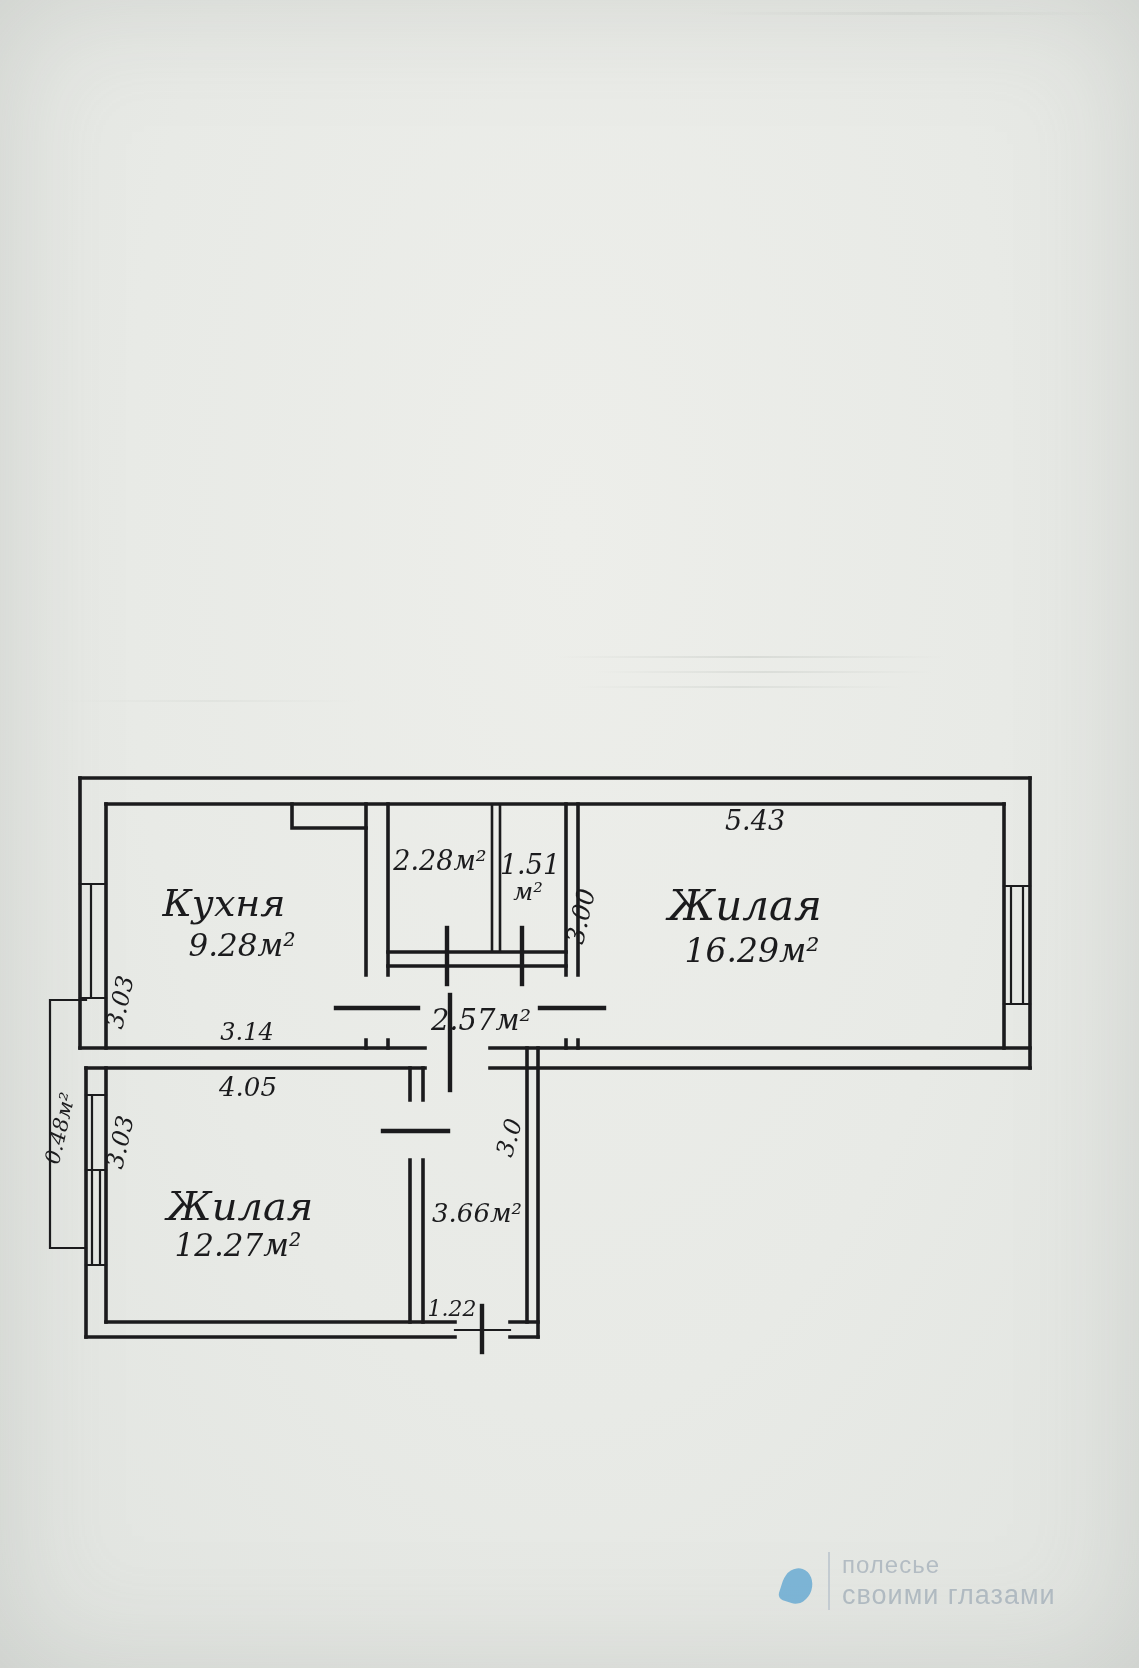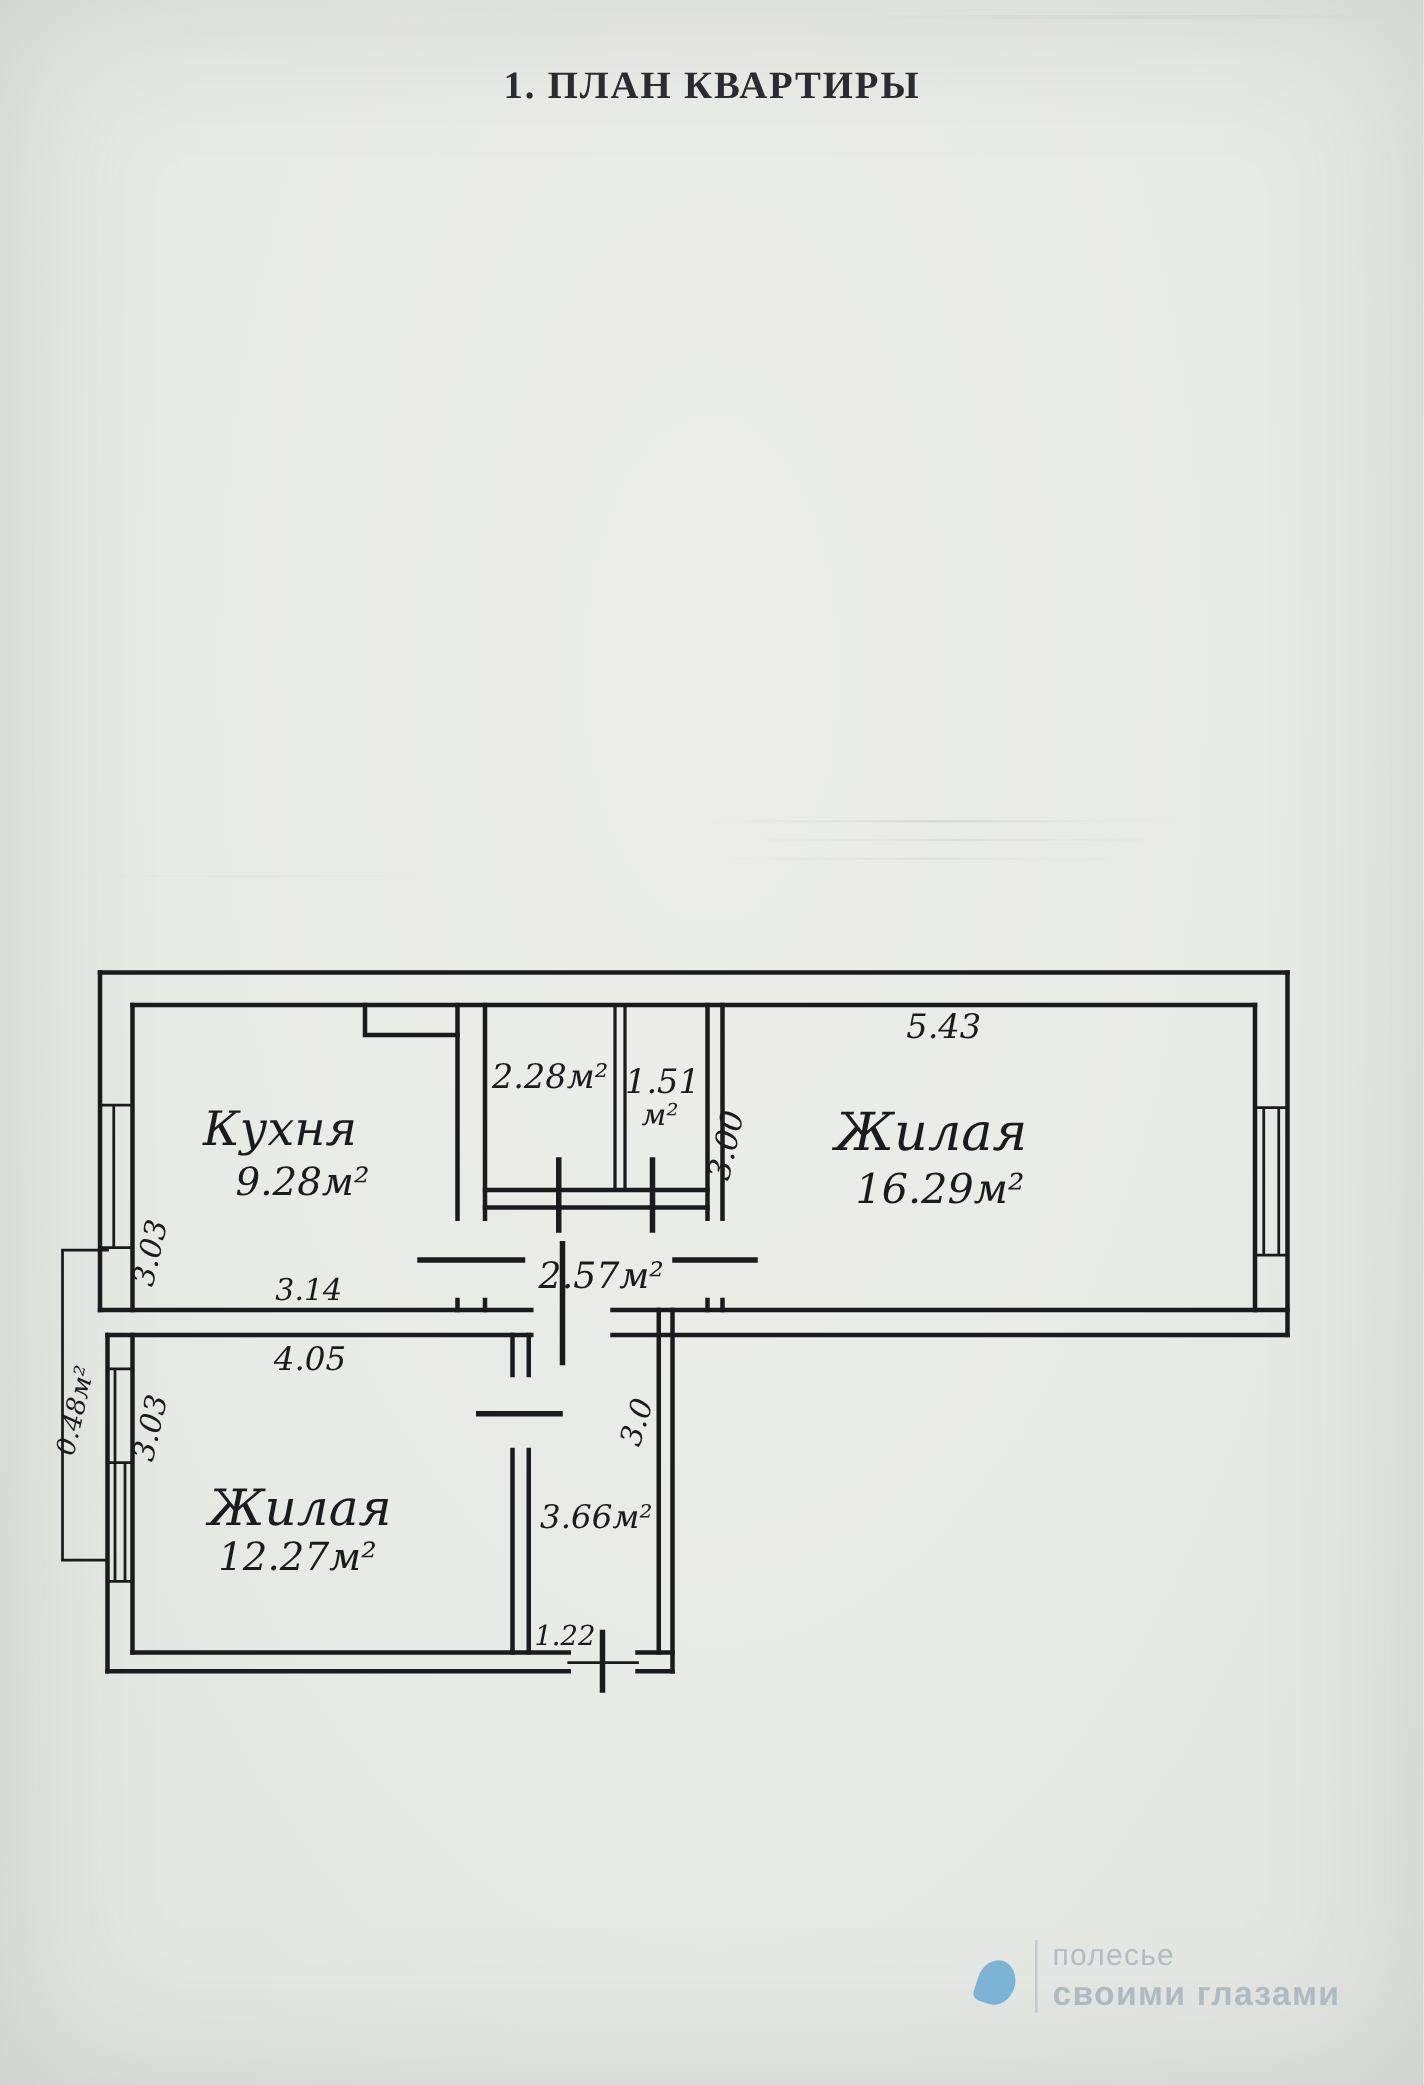--- a/index.html
+++ b/index.html
@@ -37,35 +37,34 @@
     transform:rotate(18deg);
   }
   .wm-sep{width:2px;height:58px;background:#c3cbd1;margin:0 12px 0 16px;}
   .wm-text{display:flex;flex-direction:column;line-height:1.05;}
   .wm-brand{
     font-family:"Liberation Sans", sans-serif;
     font-size:24px;color:#b3bcc3;letter-spacing:1px;
   }
   .wm-tagline{
     font-family:"Liberation Sans", sans-serif;
-    font-size:27px;color:#b0bac1;letter-spacing:1px;margin-top:4px;font-weight:bold;
+    font-size:27px;color:#b0bac1;letter-spacing:1px;margin-top:4px;
   }
 </style>
 </head>
 <body>
 
 <div id="paper">
 
   <div class="streak" style="left:700px;top:12px;width:420px;height:3px;background:linear-gradient(90deg,transparent,#c9cdc8,transparent);"></div>
   <div class="streak" style="left:555px;top:656px;width:390px;height:2px;background:linear-gradient(90deg,transparent,#c6cac5,transparent);"></div>
   <div class="streak" style="left:595px;top:671px;width:340px;height:2px;background:linear-gradient(90deg,transparent,#cbcfca,transparent);"></div>
   <div class="streak" style="left:575px;top:686px;width:330px;height:2px;background:linear-gradient(90deg,transparent,#ced2cd,transparent);"></div>
   <div class="streak" style="left:60px;top:700px;width:300px;height:2px;background:linear-gradient(90deg,transparent,#d2d6d1,transparent);opacity:.35;"></div>
 
-  <div id="title">1. ПЛАН КВАРТИРЫ</div>
 
   <svg width="1139" height="1668" viewBox="0 0 1139 1668" style="position:absolute;left:0;top:0;">
 
     <g stroke="#1b1b1d" stroke-width="3.6" fill="none" stroke-linecap="square">
 
       <path d="M80,778 H1030"></path>
       <path d="M106,804 H1004"></path>
 
       <path d="M80,778 V1048"></path>
       <path d="M106,804 V1048"></path>

